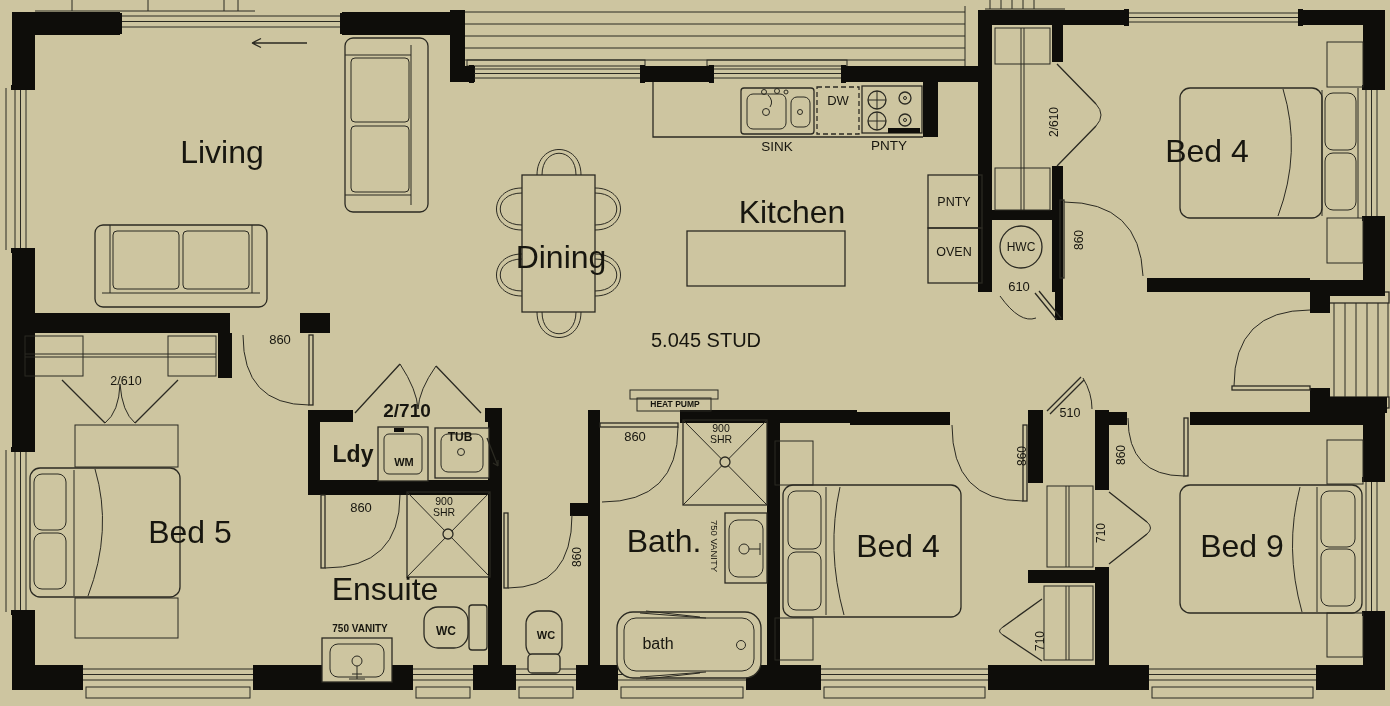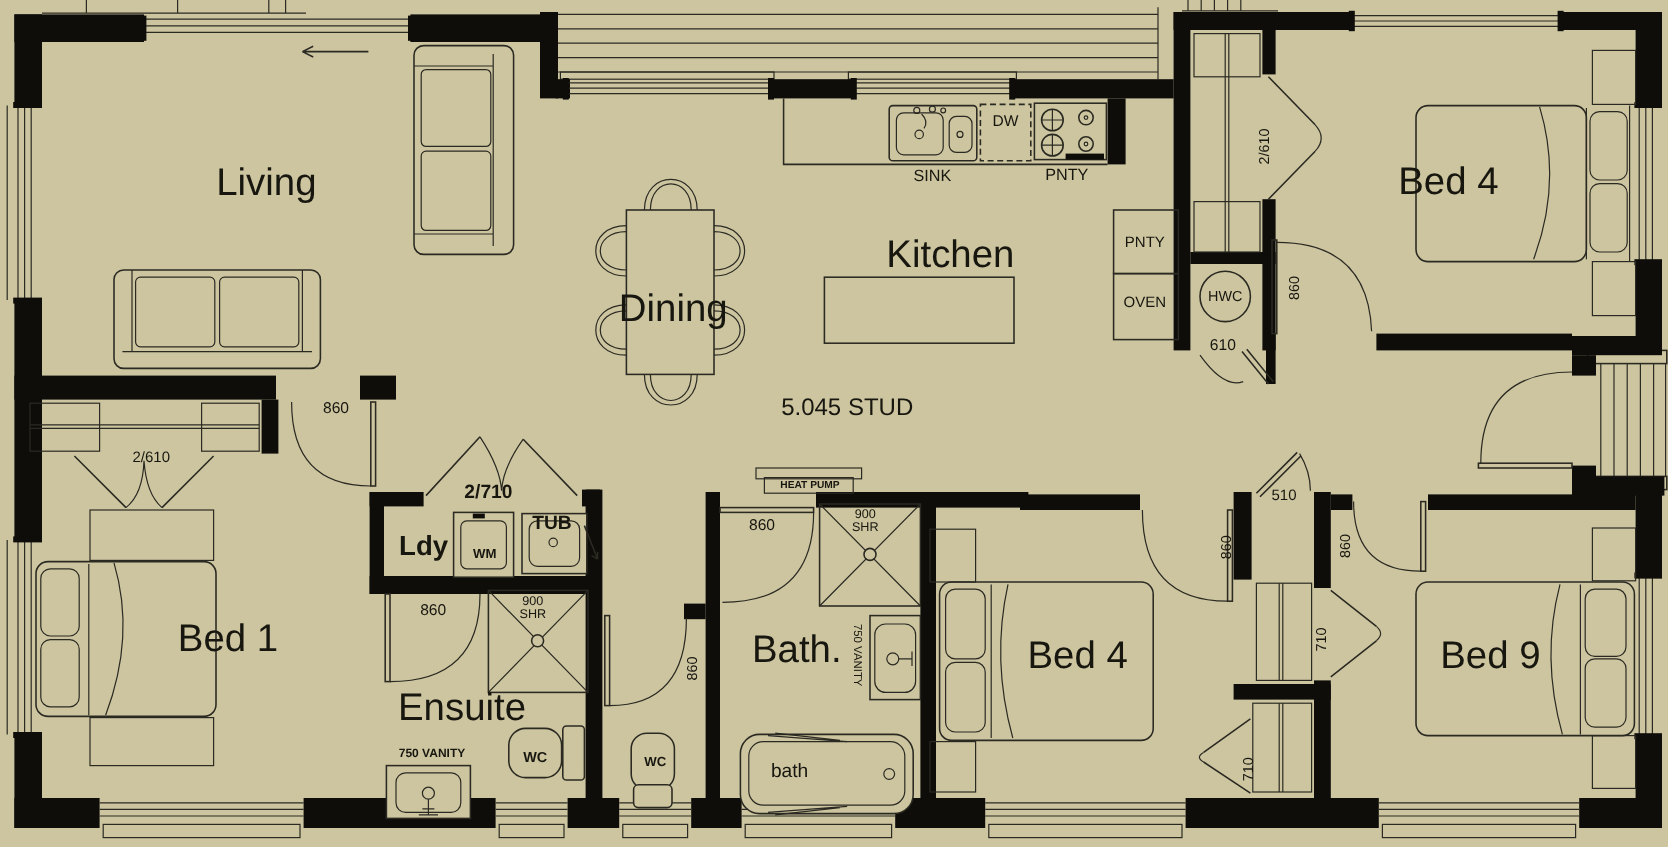--- a/index.html
+++ b/index.html
@@ -390,26 +390,26 @@
 <div class="lbl" style="left:954px;top:202px;font-size:12.5px">PNTY</div>
 <div class="lbl" style="left:954px;top:252px;font-size:12.5px">OVEN</div>
 <div class="lbl" style="left:1021px;top:247px;font-size:12px">HWC</div>
 <div class="lbl" style="left:1019px;top:287px;font-size:13px">610</div>
 <div class="lbl v" style="left:1054px;top:122px;font-size:12px">2/610</div>
 <div class="lbl v" style="left:1079px;top:240px;font-size:12px">860</div>
 <div class="lbl room" style="left:1207px;top:151px">Bed 4</div>
 
 <div class="lbl" style="left:280px;top:340px;font-size:13px">860</div>
 <div class="lbl" style="left:126px;top:381px;font-size:12.5px">2/610</div>
-<div class="lbl room" style="left:190px;top:532px">Bed 1</div>
-
-<div class="lbl b" style="left:407px;top:411px;font-size:16px">2/710</div>
+<div class="lbl room" style="left:190px;top:532px">Bed 5</div>
+
+<div class="lbl b" style="left:407px;top:411px;font-size:19px">2/710</div>
 <div class="lbl b" style="left:353px;top:455px;font-size:23px">Ldy</div>
 <div class="lbl b" style="left:404px;top:463px;font-size:11px">WM</div>
-<div class="lbl b" style="left:460px;top:437px;font-size:16px">TUB</div>
+<div class="lbl b" style="left:460px;top:437px;font-size:12px">TUB</div>
 
 <div class="lbl" style="left:361px;top:508px;font-size:13px">860</div>
 <div class="lbl" style="left:444px;top:507px;font-size:10.5px"><span>900</span><br><span>SHR</span></div>
 <div class="lbl room" style="left:385px;top:589px">Ensuite</div>
 <div class="lbl b" style="left:360px;top:629px;font-size:10px">750 VANITY</div>
 <div class="lbl b" style="left:446px;top:631px;font-size:12px">WC</div>
 
 <div class="lbl v" style="left:577px;top:557px;font-size:12px">860</div>
 <div class="lbl b" style="left:546px;top:636px;font-size:11px">WC</div>
 

